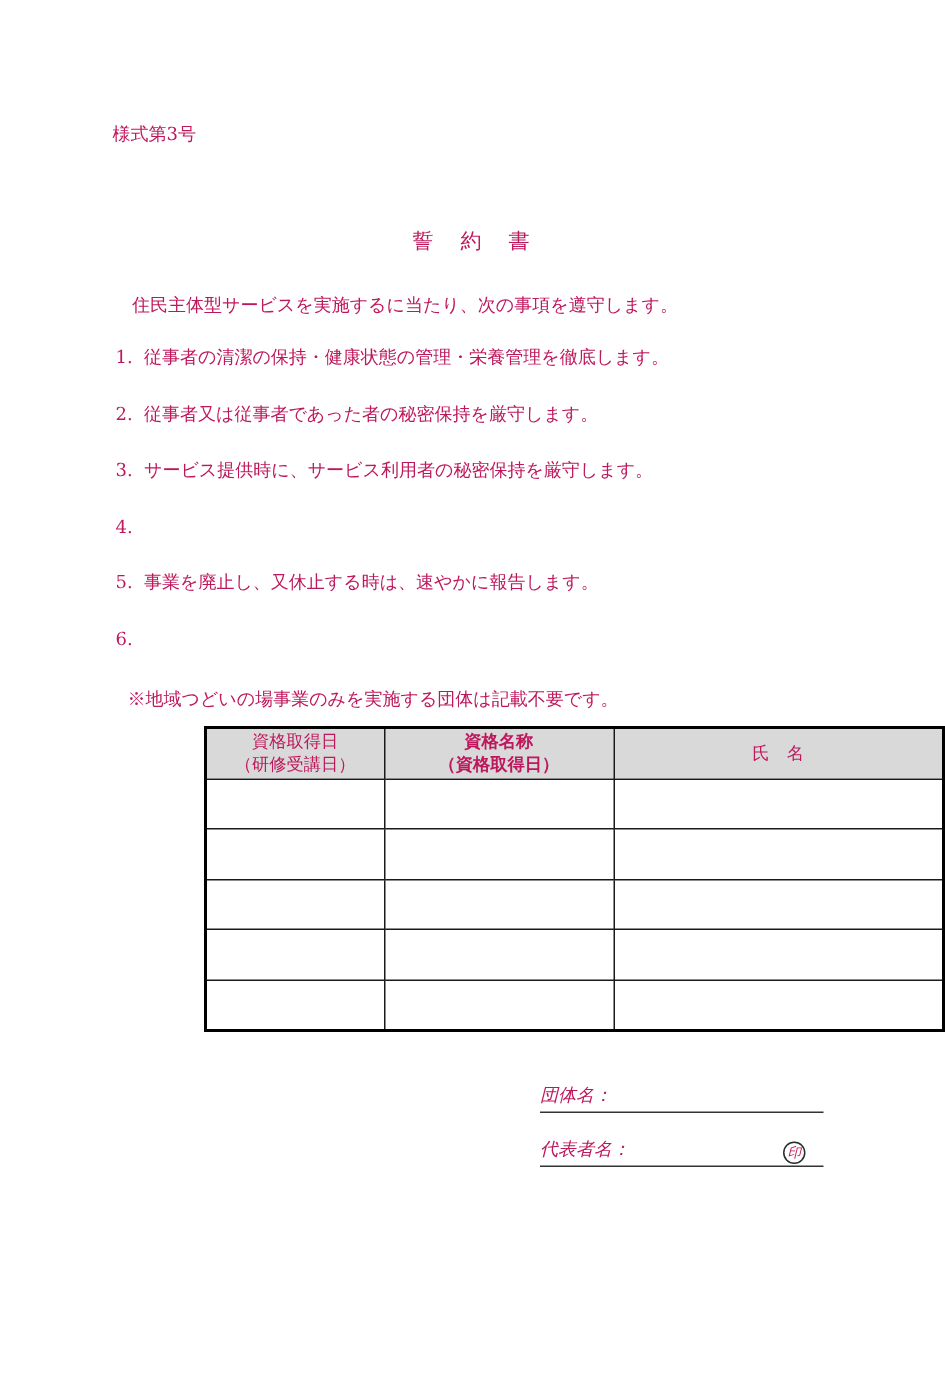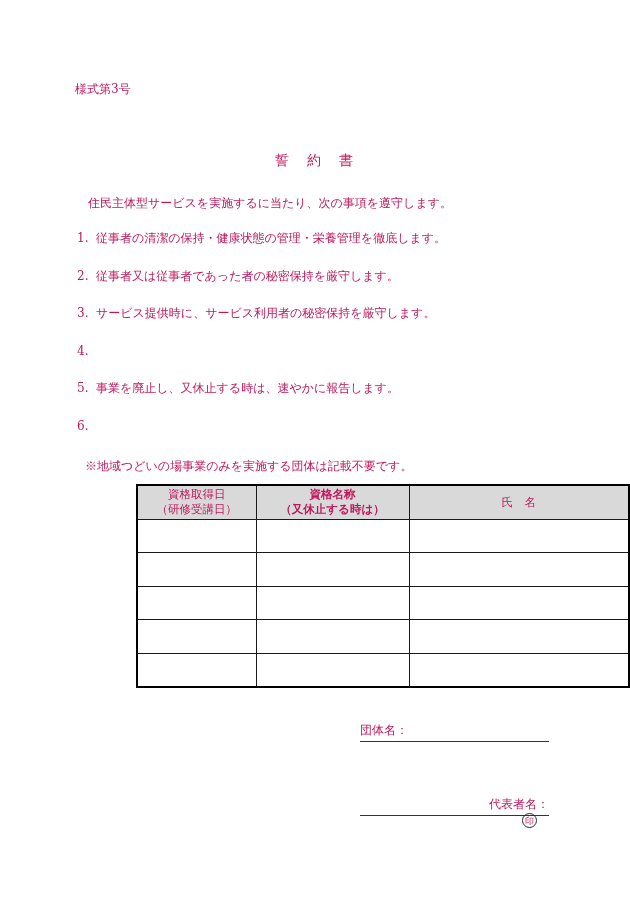--- a/index.html
+++ b/index.html
@@ -92,25 +92,26 @@
   .field-row {
     position: absolute;
     left: 360px;
     width: 189px;
     display: flex;
     align-items: flex-end;
     border-bottom: 1px solid #333;
     padding-bottom: 2px;
     font-size: 12px;
     height: 20px;
+    font-style: italic;
   }
   .field-row .field-label { white-space: nowrap; }
   .field-row .field-line { flex: 1; }
   .field-org  { top: 722px; }
-  .field-rep  { top: 796px; flex-direction: column; }
+  .field-rep  { top: 758px; }
   .seal {
     display: inline-block;
     width: 15px;
     height: 15px;
     border: 1px solid #2a2a2a;
     border-radius: 50%;
     font-size: 9px;
     line-height: 14px;
     text-align: center;
     margin-right: 12px;
@@ -157,21 +158,21 @@
 
   <table class="qual-table">
     <thead>
       <tr>
         <th class="col-1" style="background: rgb(217, 217, 217);">
           <div>資格取得日</div>
           <div>（研修受講日）</div>
         </th>
         <th class="col-2" style="background: rgb(217, 217, 217); font-weight: bold;">
           <div>資格名称</div>
-          <div>（又休止する時は）</div>
+          <div>（資格取得日）</div>
         </th>
         <th class="col-3" style="background: rgb(217, 217, 217);">
           <div>氏　名</div>
         </th>
       </tr>
     </thead>
     <tbody id="qual-table-body">
         <tr>
           <td class="col-1"></td>
           <td class="col-2"></td>

